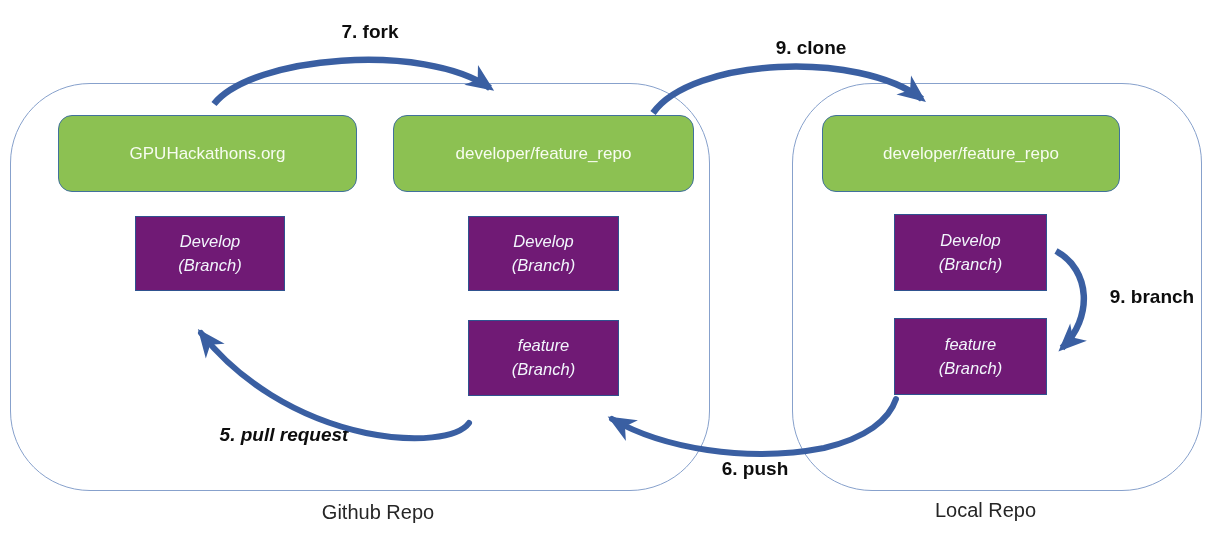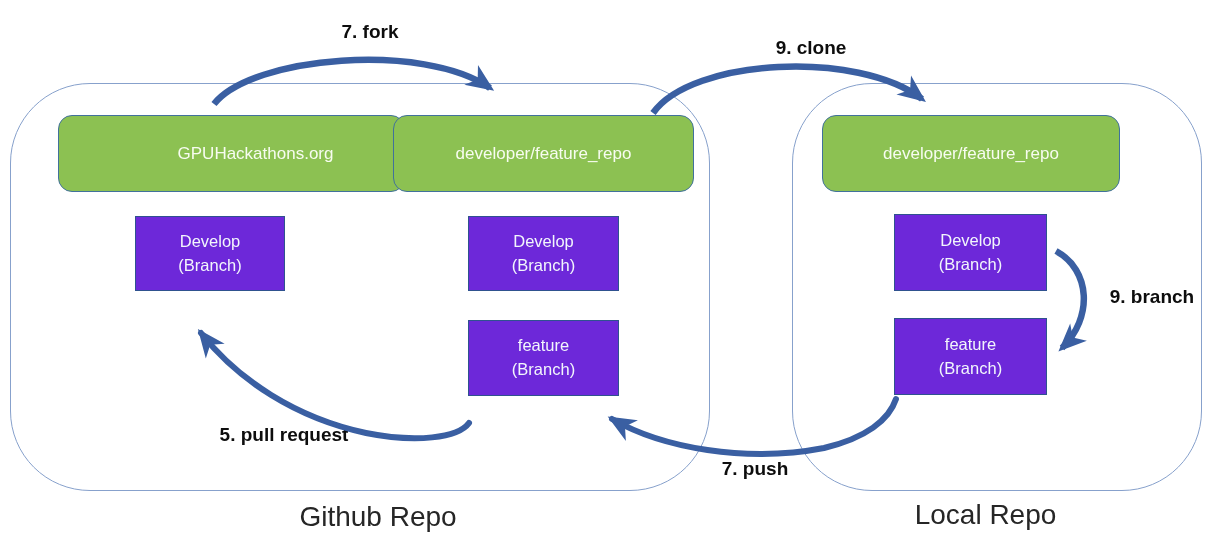--- a/index.html
+++ b/index.html
@@ -21,66 +21,67 @@
     background:#8cc152;
     border:1px solid #41719c;
     border-radius:14px;
     color:#f7fcf0;
     font-size:17px;
     display:flex;align-items:center;justify-content:center;
     text-align:center;
   }
   .branch-box{
     position:absolute;
-    background:#6d28d9;
+    background:#701a75;
     border:1px solid #2f528f;
     color:#f2f6fc;
     font-size:16.5px;
     line-height:1.45;
     display:flex;align-items:center;justify-content:center;
     text-align:center;
     white-space:pre-line;
+    font-style:italic;
   }
   .step-label{
     position:absolute;
     font-size:19px;
     font-weight:bold;
     color:#0d0d0d;
     text-align:center;
   }
   .caption{
     position:absolute;
-    font-size:28px;
+    font-size:20px;
     color:#262626;
     text-align:center;
   }
   svg.arrows{
     position:absolute;left:0;top:0;
     pointer-events:none;
     z-index:5;
   }
   
   #github-container{left:10px;top:83px;width:698px;height:406px;}
   #local-container{left:792px;top:83px;width:408px;height:406px;}
   
-  #repo-gpuhackathons{left:58px;top:115px;width:297px;height:75px;padding-left:48px;}
+  #repo-gpuhackathons{left:58px;top:115px;width:297px;height:75px;}
   #repo-dev-feature-github{left:393px;top:115px;width:299px;height:75px;}
   #repo-dev-feature-local{left:822px;top:115px;width:296px;height:75px;}
   
   #branch-develop-main{left:135px;top:216px;width:148px;height:73px;}
   #branch-develop-fork{left:468px;top:216px;width:149px;height:73px;}
   #branch-feature-fork{left:468px;top:320px;width:149px;height:74px;}
   #branch-develop-local{left:894px;top:214px;width:151px;height:75px;}
   #branch-feature-local{left:894px;top:318px;width:151px;height:75px;}
   
   #label-fork{left:320px;top:21px;width:100px;}
   #label-clone{left:761px;top:37px;width:100px;}
   #label-branch{left:1093px;top:286px;width:118px;}
   #label-push{left:705px;top:458px;width:100px;}
-  #label-pull{left:194px;top:424px;width:180px;}
+  #label-pull{left:194px;top:424px;width:180px;font-style:italic;}
   
   #caption-github{left:248px;top:501px;width:260px;}
   #caption-local{left:858px;top:499px;width:255px;}
 </style>
 </head>
 <body>
 
 <div class="canvas">
 
   <div class="container-box" id="github-container"></div>
@@ -97,21 +98,21 @@
   <div class="branch-box" id="branch-feature-fork">feature
 (Branch)</div>
   <div class="branch-box" id="branch-develop-local">Develop
 (Branch)</div>
   <div class="branch-box" id="branch-feature-local">feature
 (Branch)</div>
 
   <div class="step-label" id="label-fork">7. fork</div>
   <div class="step-label" id="label-clone">9. clone</div>
   <div class="step-label" id="label-branch">9. branch</div>
-  <div class="step-label" id="label-push">7. push</div>
+  <div class="step-label" id="label-push">6. push</div>
   <div class="step-label" id="label-pull">5. pull request</div>
 
   <div class="caption" id="caption-github">Github Repo</div>
   <div class="caption" id="caption-local">Local Repo</div>
 
   <svg class="arrows" width="1215" height="547" viewBox="0 0 1215 547">
     <defs>
       <marker id="ah" markerUnits="userSpaceOnUse" markerWidth="32" markerHeight="26" refX="24" refY="13" orient="auto">
         <path d="M1,1 L29,13 L1,25 L9,13 z" fill="#3a5fa2"></path>
       </marker>

